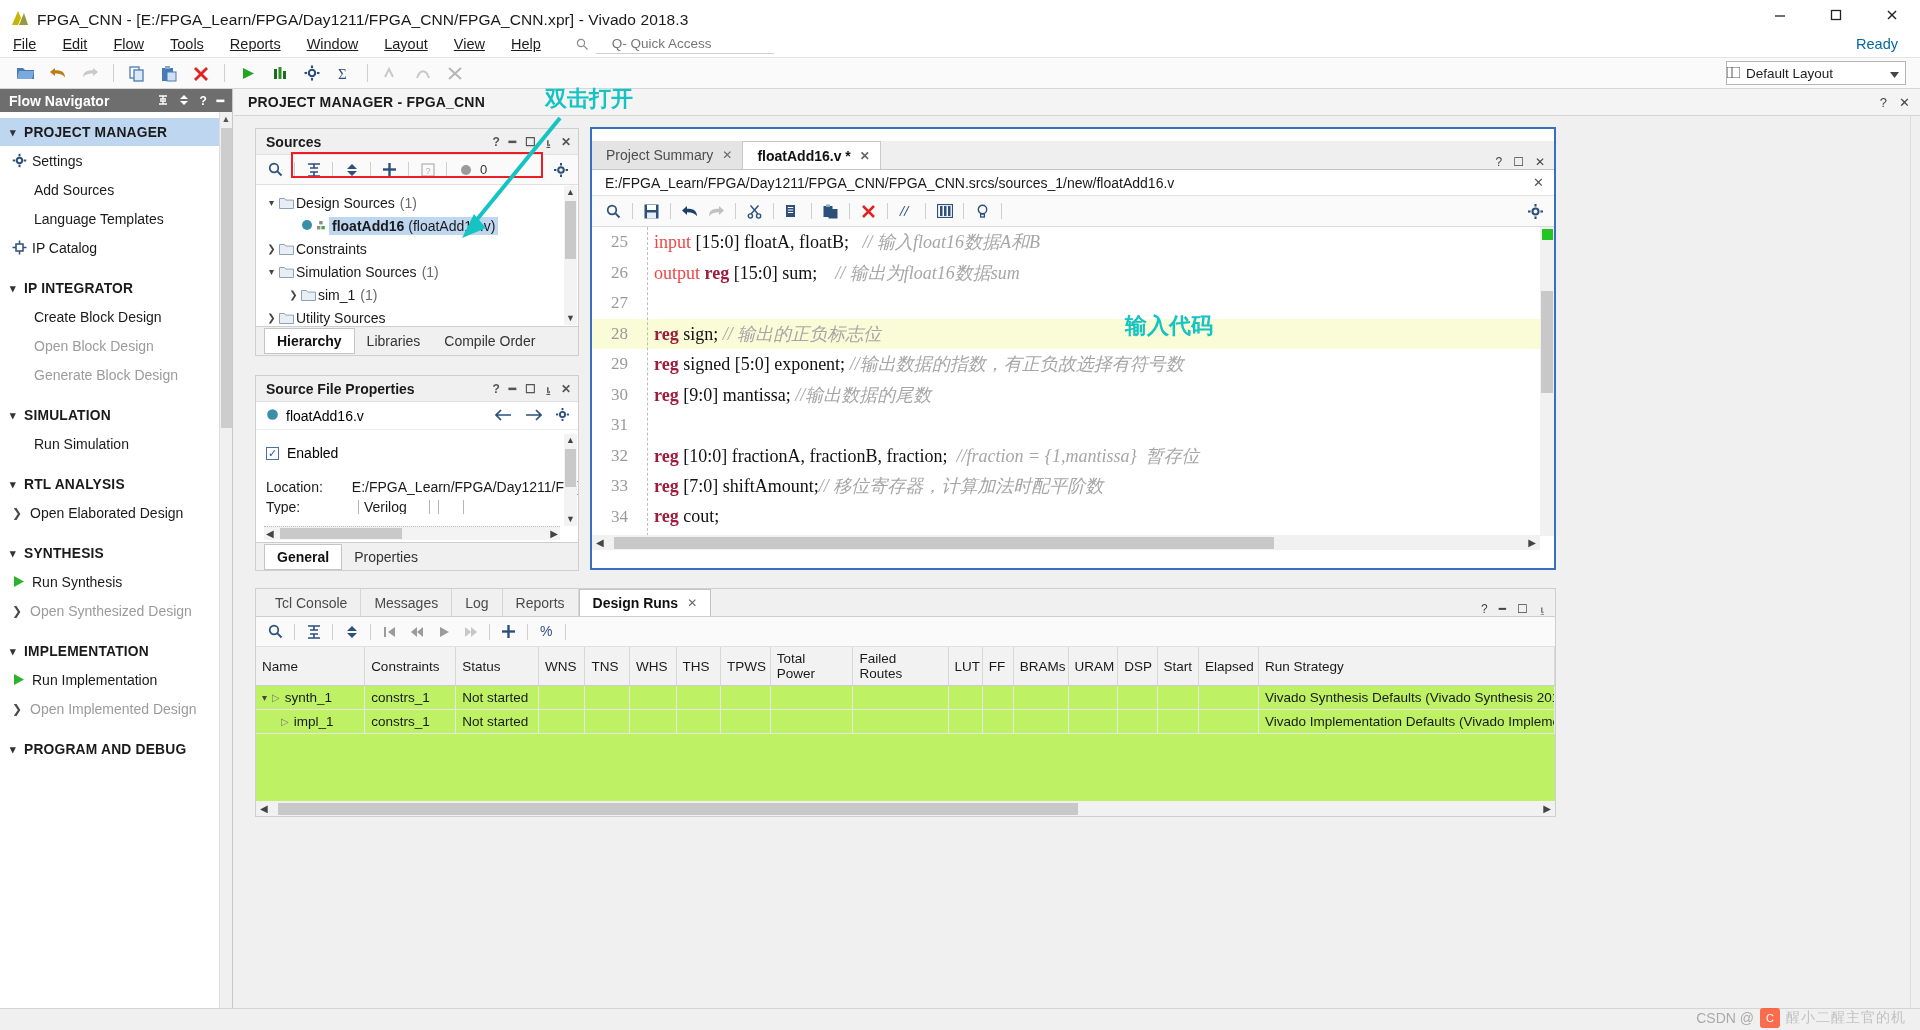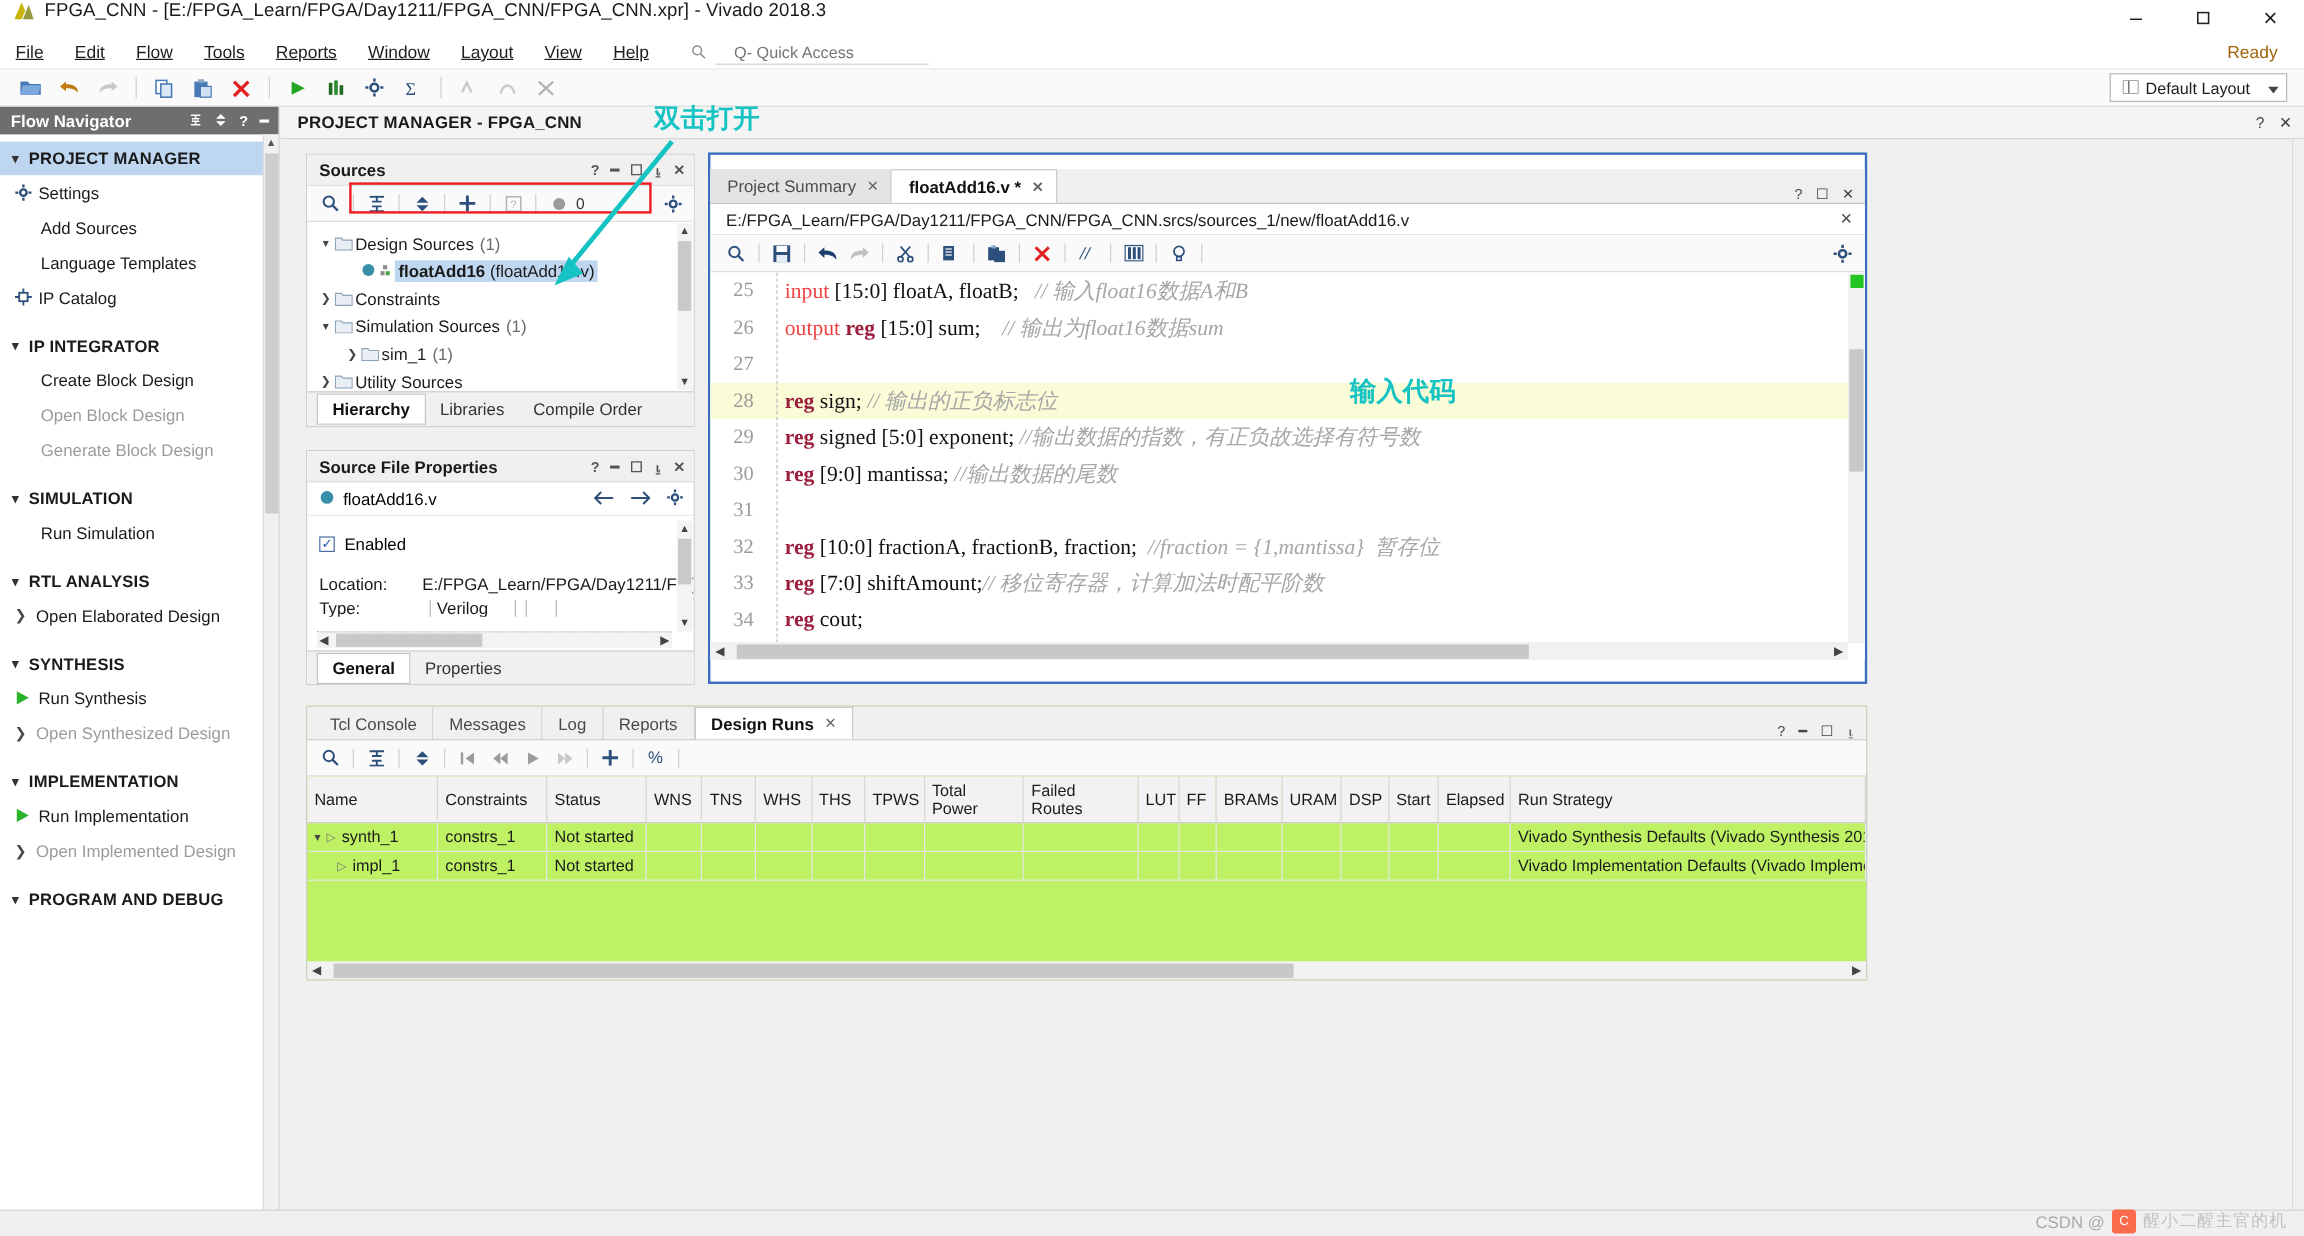--- a/index.html
+++ b/index.html
@@ -9,21 +9,21 @@
     font-size: 15px;
     background: #ffffff;
     overflow: hidden;
     -webkit-font-smoothing: antialiased;
   }
   .app { position: relative; width: 1920px; height: 1030px; background:#f0f0f0; }
 
   
   .titlebar {
     position:absolute; left:0; top:0; width:1920px; height:30px;
-    background:#ffffff; display:flex; align-items:flex-start;
+    background:#ffffff; display:flex; align-items:flex-end;
     border-bottom:1px solid #ffffff;
   }
   .tb-logo { width:22px; height:20px; margin-left:9px; margin-right:6px; position:relative; }
   .tb-logo svg { display:block; }
   .tb-title { font-size:15.5px; color:#1a1a1a; letter-spacing:.1px; }
   .tb-buttons { position:absolute; right:0; top:0; height:30px; display:flex; }
   .tb-btn { width:56px; height:30px; display:flex; align-items:center; justify-content:center;
             color:#222; font-size:16px; }
   .tb-btn svg { display:block; }
 
@@ -37,34 +37,34 @@
   .menu-item u { text-decoration:underline; }
   .quick-access {
     margin-left:22px; width:178px; height:20px;
     border:none; border-bottom:1px solid #d0d0d0;
     font-size:13.5px; color:#8c8c8c; background:transparent;
     font-family:"Liberation Sans", sans-serif; padding-left:16px;
     position:relative;
   }
   .qa-wrap { position:relative; display:flex; align-items:center; margin-left:20px;}
   .qa-icon { position:absolute; left:2px; top:3px; width:13px; height:13px; }
-  .ready-label { position:absolute; right:22px; font-size:14.5px; color:#a16207; }
+  .ready-label { position:absolute; right:22px; font-size:14.5px; color:#0369a1; }
 
   
   .toolbar {
     position:absolute; left:0; top:58px; width:1920px; height:31px;
     background:#fafafa; border-bottom:1px solid #d6d6d6;
     display:flex; align-items:center; padding-left:10px; gap:0px;
   }
   .tool { width:32px; height:28px; display:flex; align-items:center; justify-content:center; }
   .tsep { width:1px; height:18px; background:#cfcfcf; margin:0 7px; }
   .layout-select {
-    position:absolute; right:14px; top:3px; width:148px; height:24px;
+    position:absolute; right:14px; top:3px; width:180px; height:24px;
     border:1px solid #b5b5b5; background:#fff; display:flex; align-items:center;
-    font-size:13.5px; color:#1d1d1d; padding-left:10px; gap:6px;
+    font-size:13.5px; color:#1d1d1d; padding-left:0; gap:6px;
   }
   .layout-select .ls-caret { position:absolute; right:6px; }
 
   
   .flownav {
     position:absolute; left:0; top:89px; width:233px; height:941px;
     background:#ffffff; border-right:1px solid #c8c8c8;
   }
   .fn-header {
     height:23px; background:#6e6e6e; color:#fff; display:flex; align-items:center;

